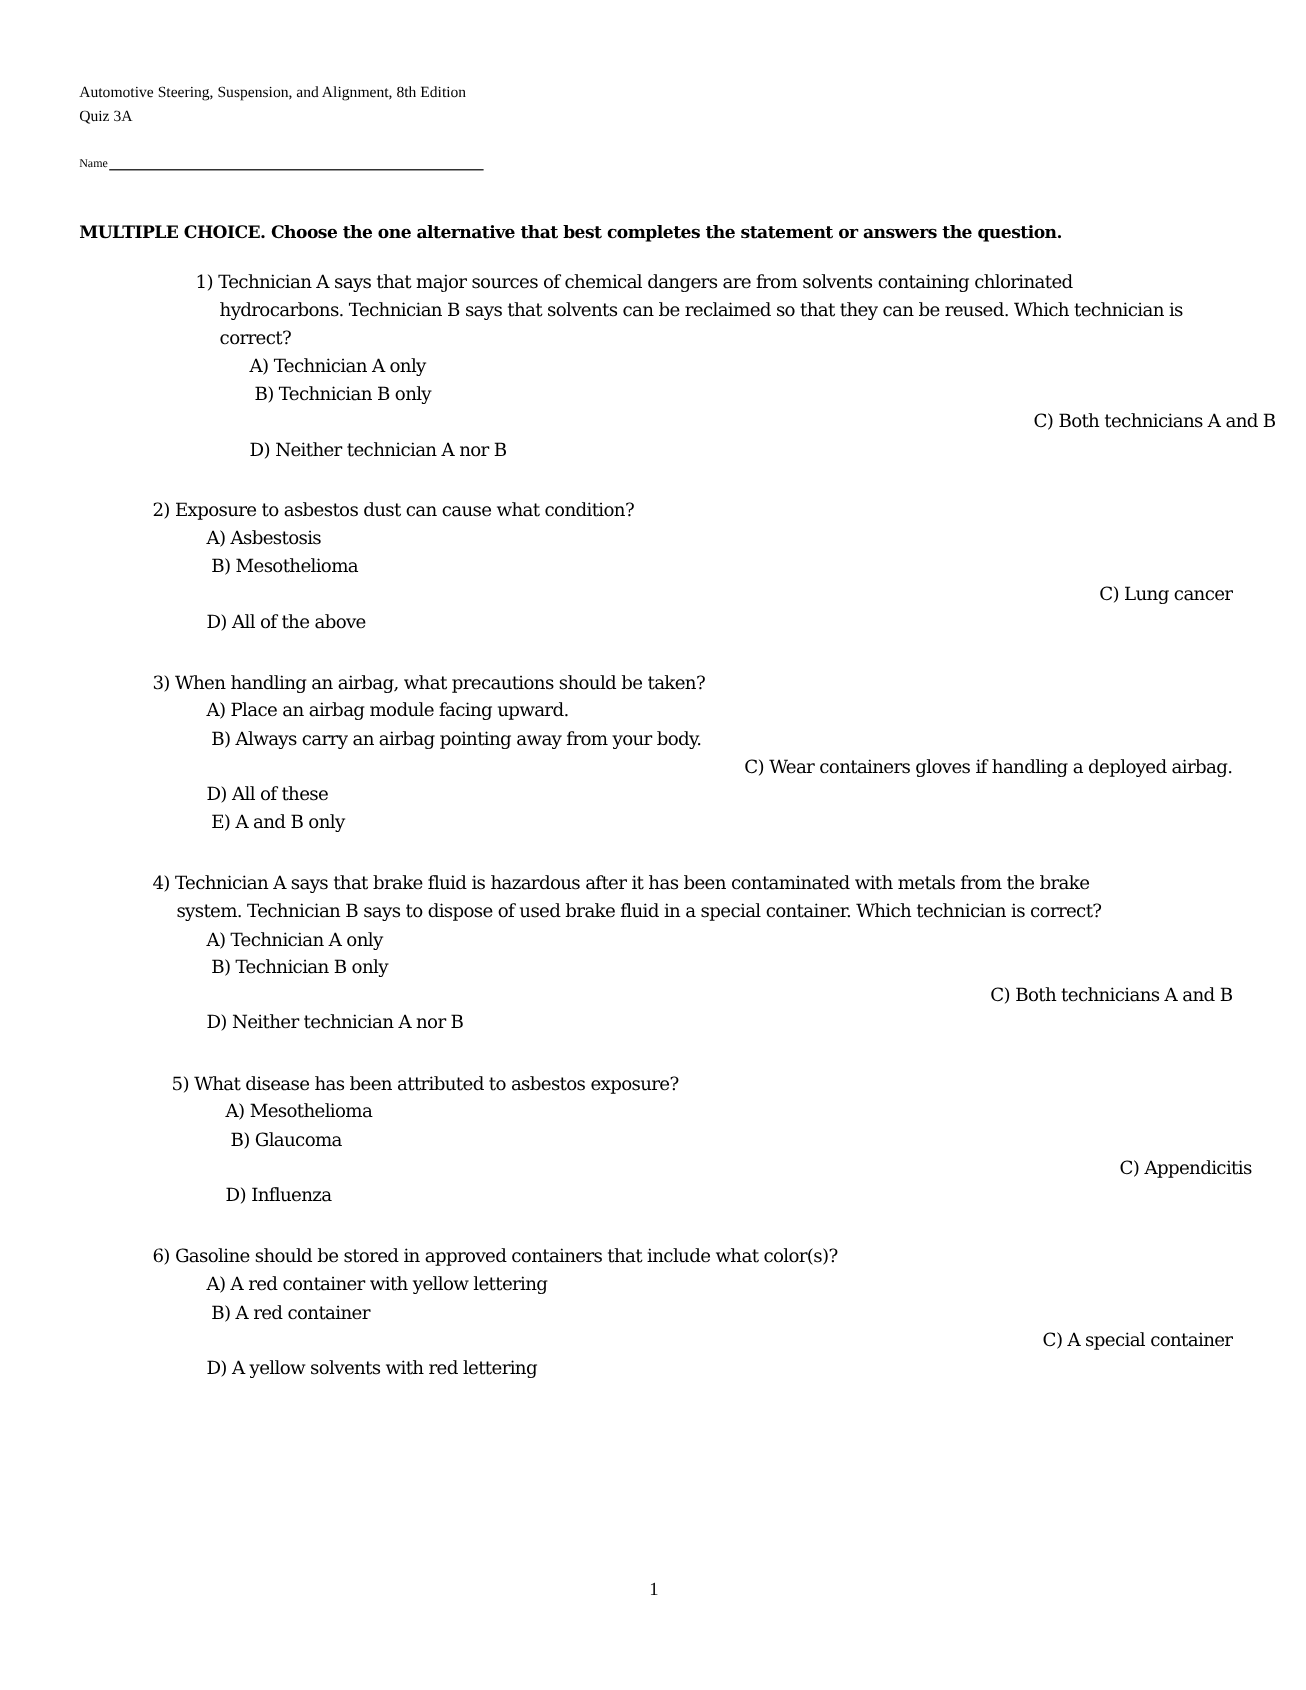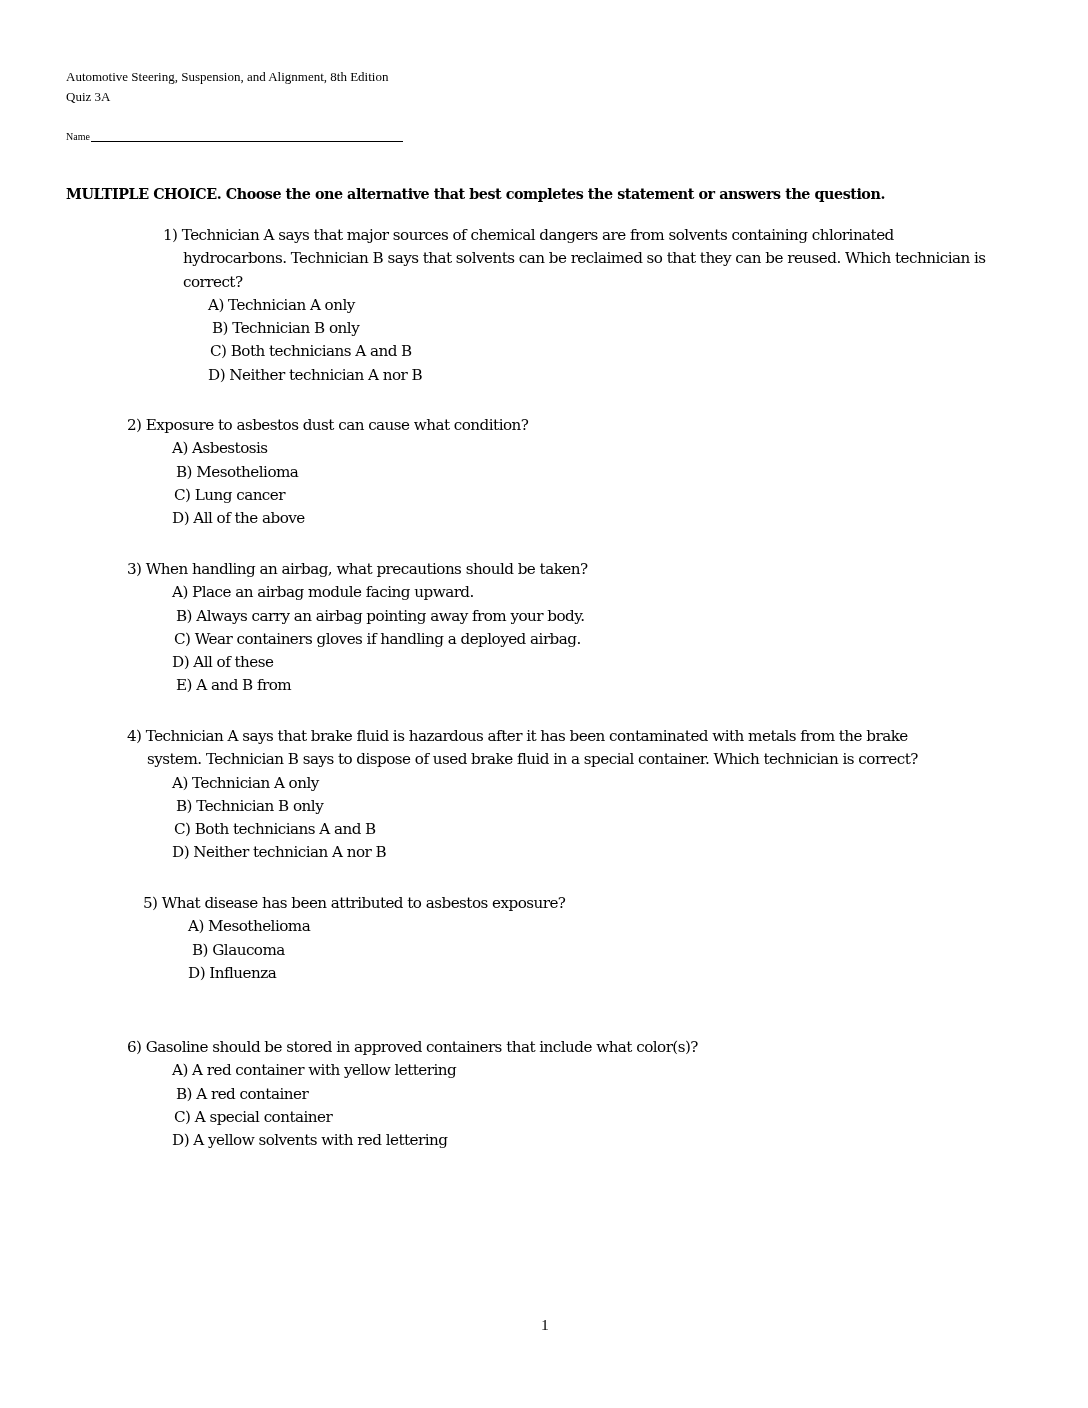--- a/index.html
+++ b/index.html
@@ -9,21 +9,21 @@
   .hdr.title { top: 67px; }
   .hdr.quiz { top: 87px; }
   .name-row { position: absolute; left: 66px; top: 124px; font-family: "Liberation Serif", serif; font-size: 10px; display: flex; align-items: flex-end; }
   .name-line { display: inline-block; width: 312px; border-bottom: 1px solid #000; height: 17px; margin-left: 1px; }
   .instr { position: absolute; left: 66px; top: 186px; font-family: "DejaVu Serif", serif; font-weight: bold; font-size: 14.3px; letter-spacing: -0.45px; white-space: nowrap; }
   .q { position: absolute; left: 127px; font-family: "DejaVu Serif", serif; font-size: 15.2px; letter-spacing: -0.55px; line-height: 23.3px; }
   .q .stem { width: 900px; }
   .q .stem .cont { padding-left: 20px; display: block; }
   .q .opt { padding-left: 45px; white-space: nowrap; }
   .q .opt.ind { padding-left: 49px; }
-  .q .opt.ind2 { padding-left: 47px; }
+  .q .opt.ind2 { padding-left: 47px; text-align: right; }
   .pagenum { position: absolute; left: 541px; top: 1316px; font-family: "Liberation Serif", serif; font-size: 15.5px; }
 </style>
 </head>
 <body>
 
 <div class="page">
   <div class="hdr title">Automotive Steering, Suspension, and Alignment, 8th Edition</div>
   <div class="hdr quiz">Quiz 3A</div>
   <div class="name-row">
     <span>Name</span>
@@ -45,33 +45,34 @@
         <div class="opt ind"><span>B)</span> <span>Mesothelioma</span></div>
         <div class="opt ind2"><span>C)</span> <span>Lung cancer</span></div>
         <div class="opt"><span>D)</span> <span>All of the above</span></div>
       </div>
       <div class="q" style="top: 558px;">
         <div class="stem"><span>3)</span> <span>When handling an airbag, what precautions should be taken?</span></div>
         <div class="opt"><span>A)</span> <span>Place an airbag module facing upward.</span></div>
         <div class="opt ind"><span>B)</span> <span>Always carry an airbag pointing away from your body.</span></div>
         <div class="opt ind2"><span>C)</span> <span>Wear containers gloves if handling a deployed airbag.</span></div>
         <div class="opt"><span>D)</span> <span>All of these</span></div>
-        <div class="opt ind"><span>E)</span> <span>A and B from</span></div>
+        <div class="opt ind"><span>E)</span> <span>A and B only</span></div>
       </div>
       <div class="q" style="top: 725px;">
         <div class="stem"><span>4)</span> <span>Technician A says that brake fluid is hazardous after it has been contaminated with metals from the brake</span><span class="cont">system. Technician B says to dispose of used brake fluid in a special container. Which technician is correct?</span></div>
         <div class="opt"><span>A)</span> <span>Technician A only</span></div>
         <div class="opt ind"><span>B)</span> <span>Technician B only</span></div>
         <div class="opt ind2"><span>C)</span> <span>Both technicians A and B</span></div>
         <div class="opt"><span>D)</span> <span>Neither technician A nor B</span></div>
       </div>
       <div class="q" style="top: 892px; margin-left: 16px;">
         <div class="stem"><span>5)</span> <span>What disease has been attributed to asbestos exposure?</span></div>
         <div class="opt"><span>A)</span> <span>Mesothelioma</span></div>
         <div class="opt ind"><span>B)</span> <span>Glaucoma</span></div>
+        <div class="opt ind2"><span>C)</span> <span>Appendicitis</span></div>
         <div class="opt"><span>D)</span> <span>Influenza</span></div>
       </div>
       <div class="q" style="top: 1036px;">
         <div class="stem"><span>6)</span> <span>Gasoline should be stored in approved containers that include what color(s)?</span></div>
         <div class="opt"><span>A)</span> <span>A red container with yellow lettering</span></div>
         <div class="opt ind"><span>B)</span> <span>A red container</span></div>
         <div class="opt ind2"><span>C)</span> <span>A special container</span></div>
         <div class="opt"><span>D)</span> <span>A yellow solvents with red lettering</span></div>
       </div>
     </div>

